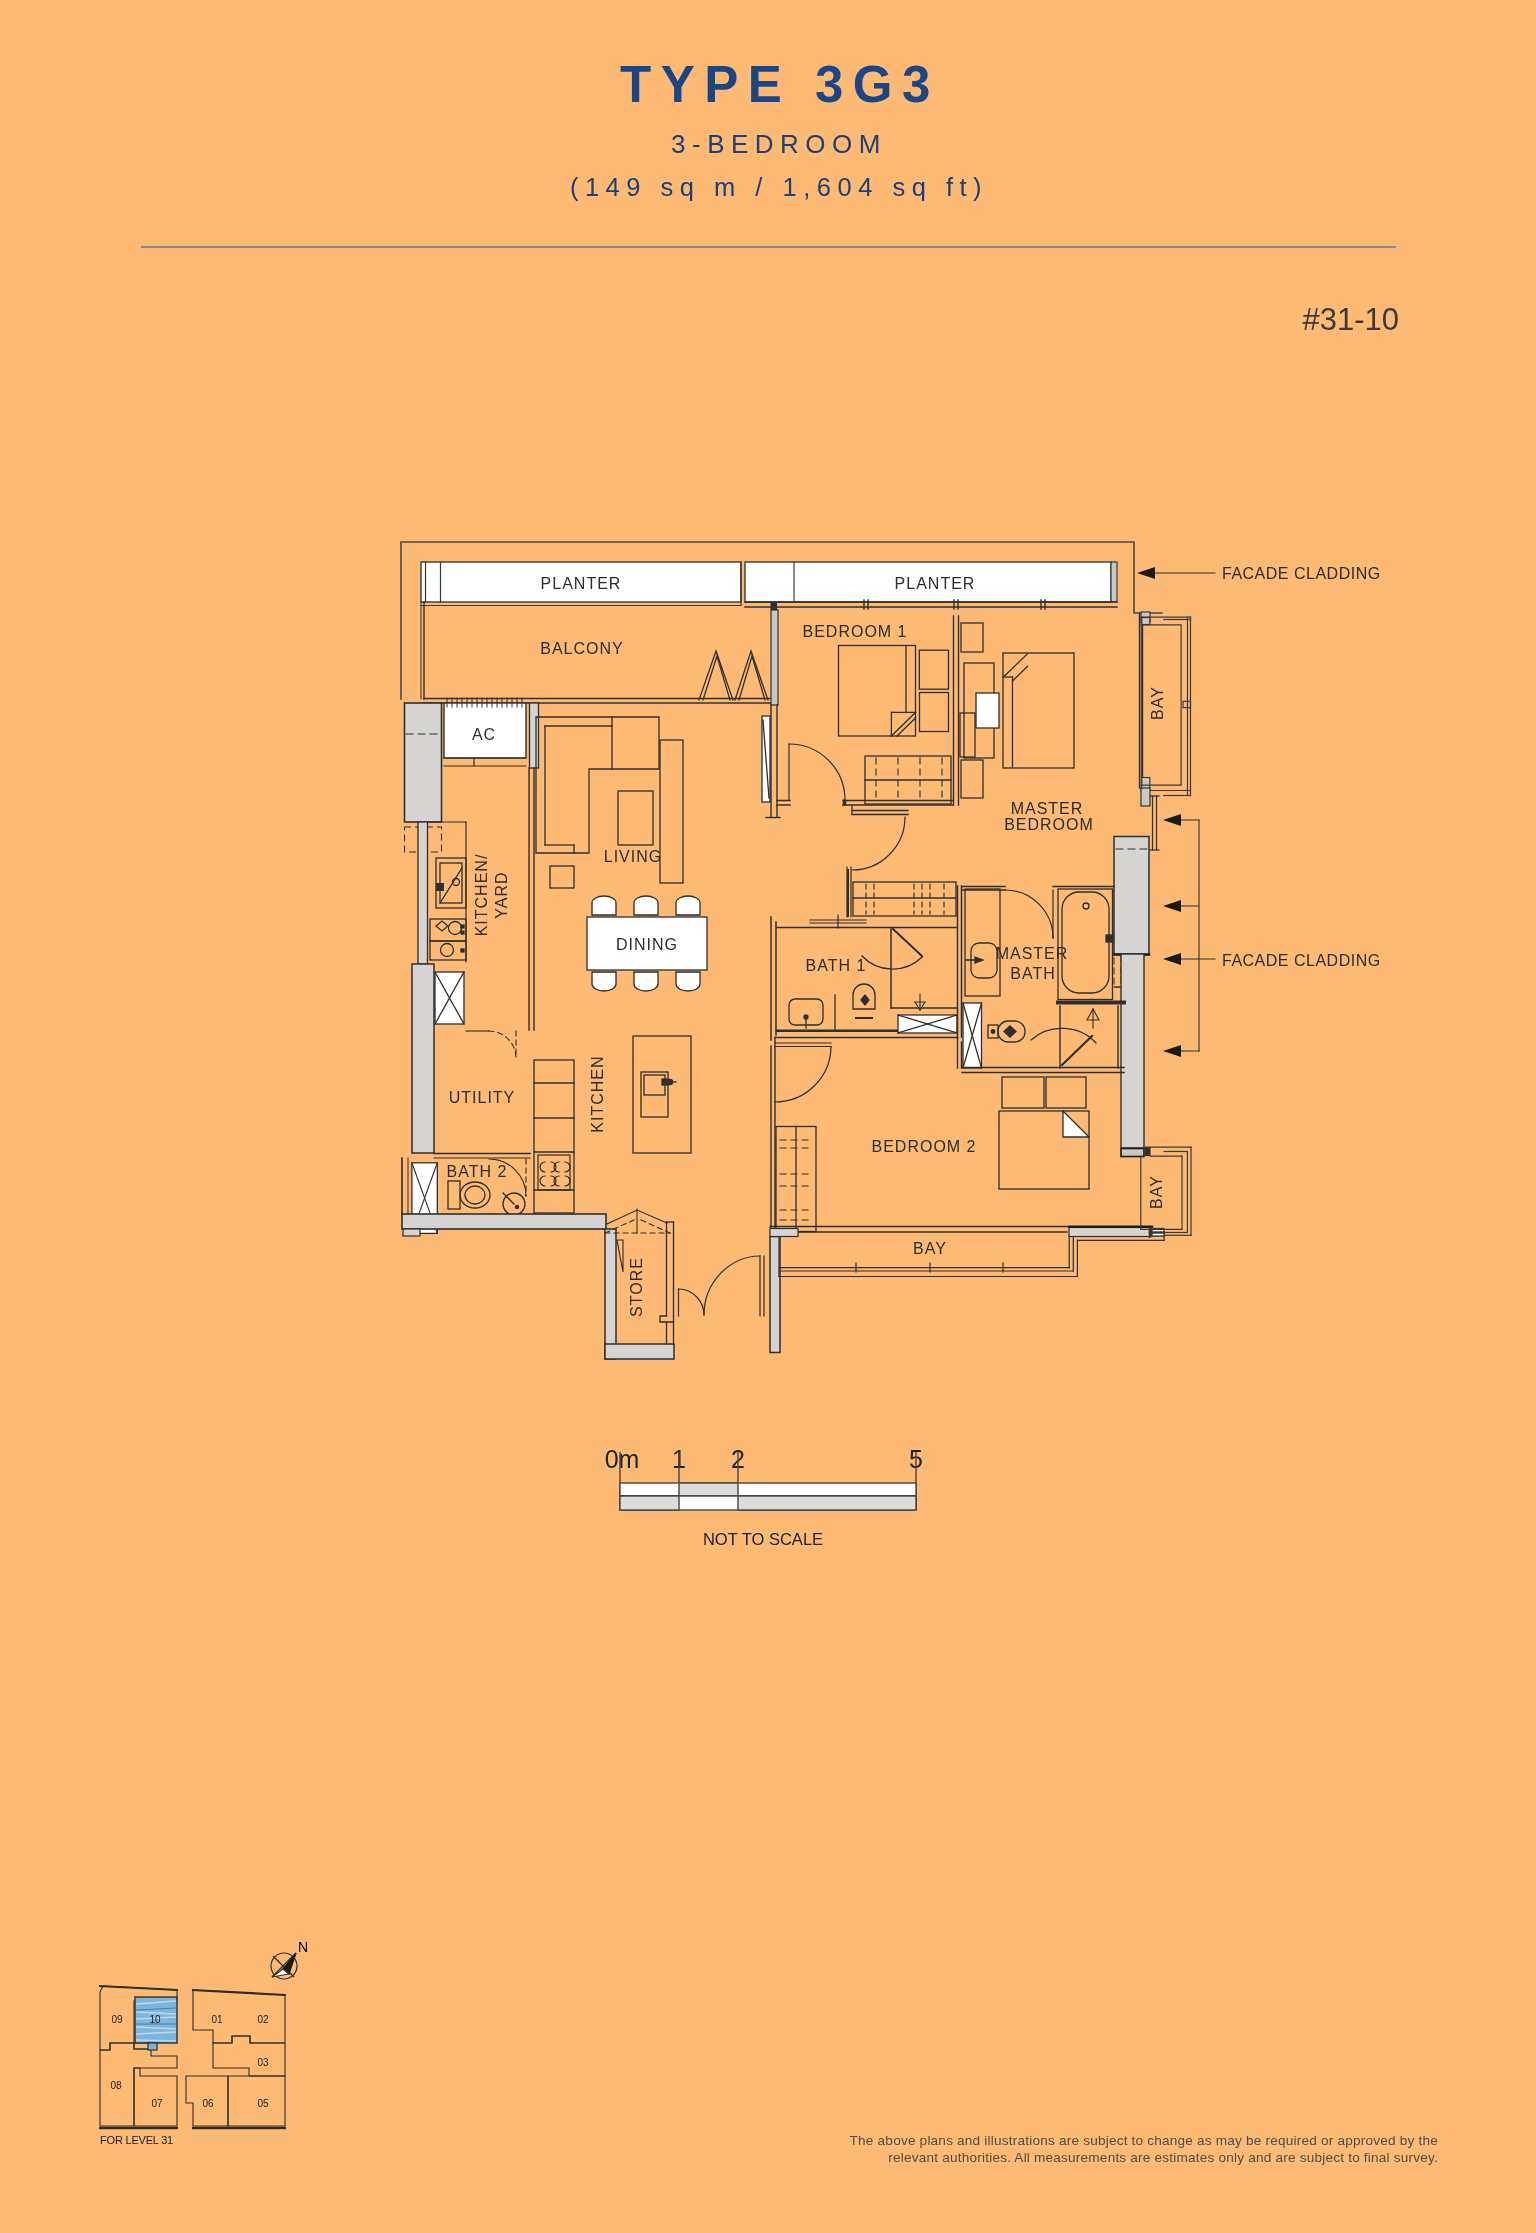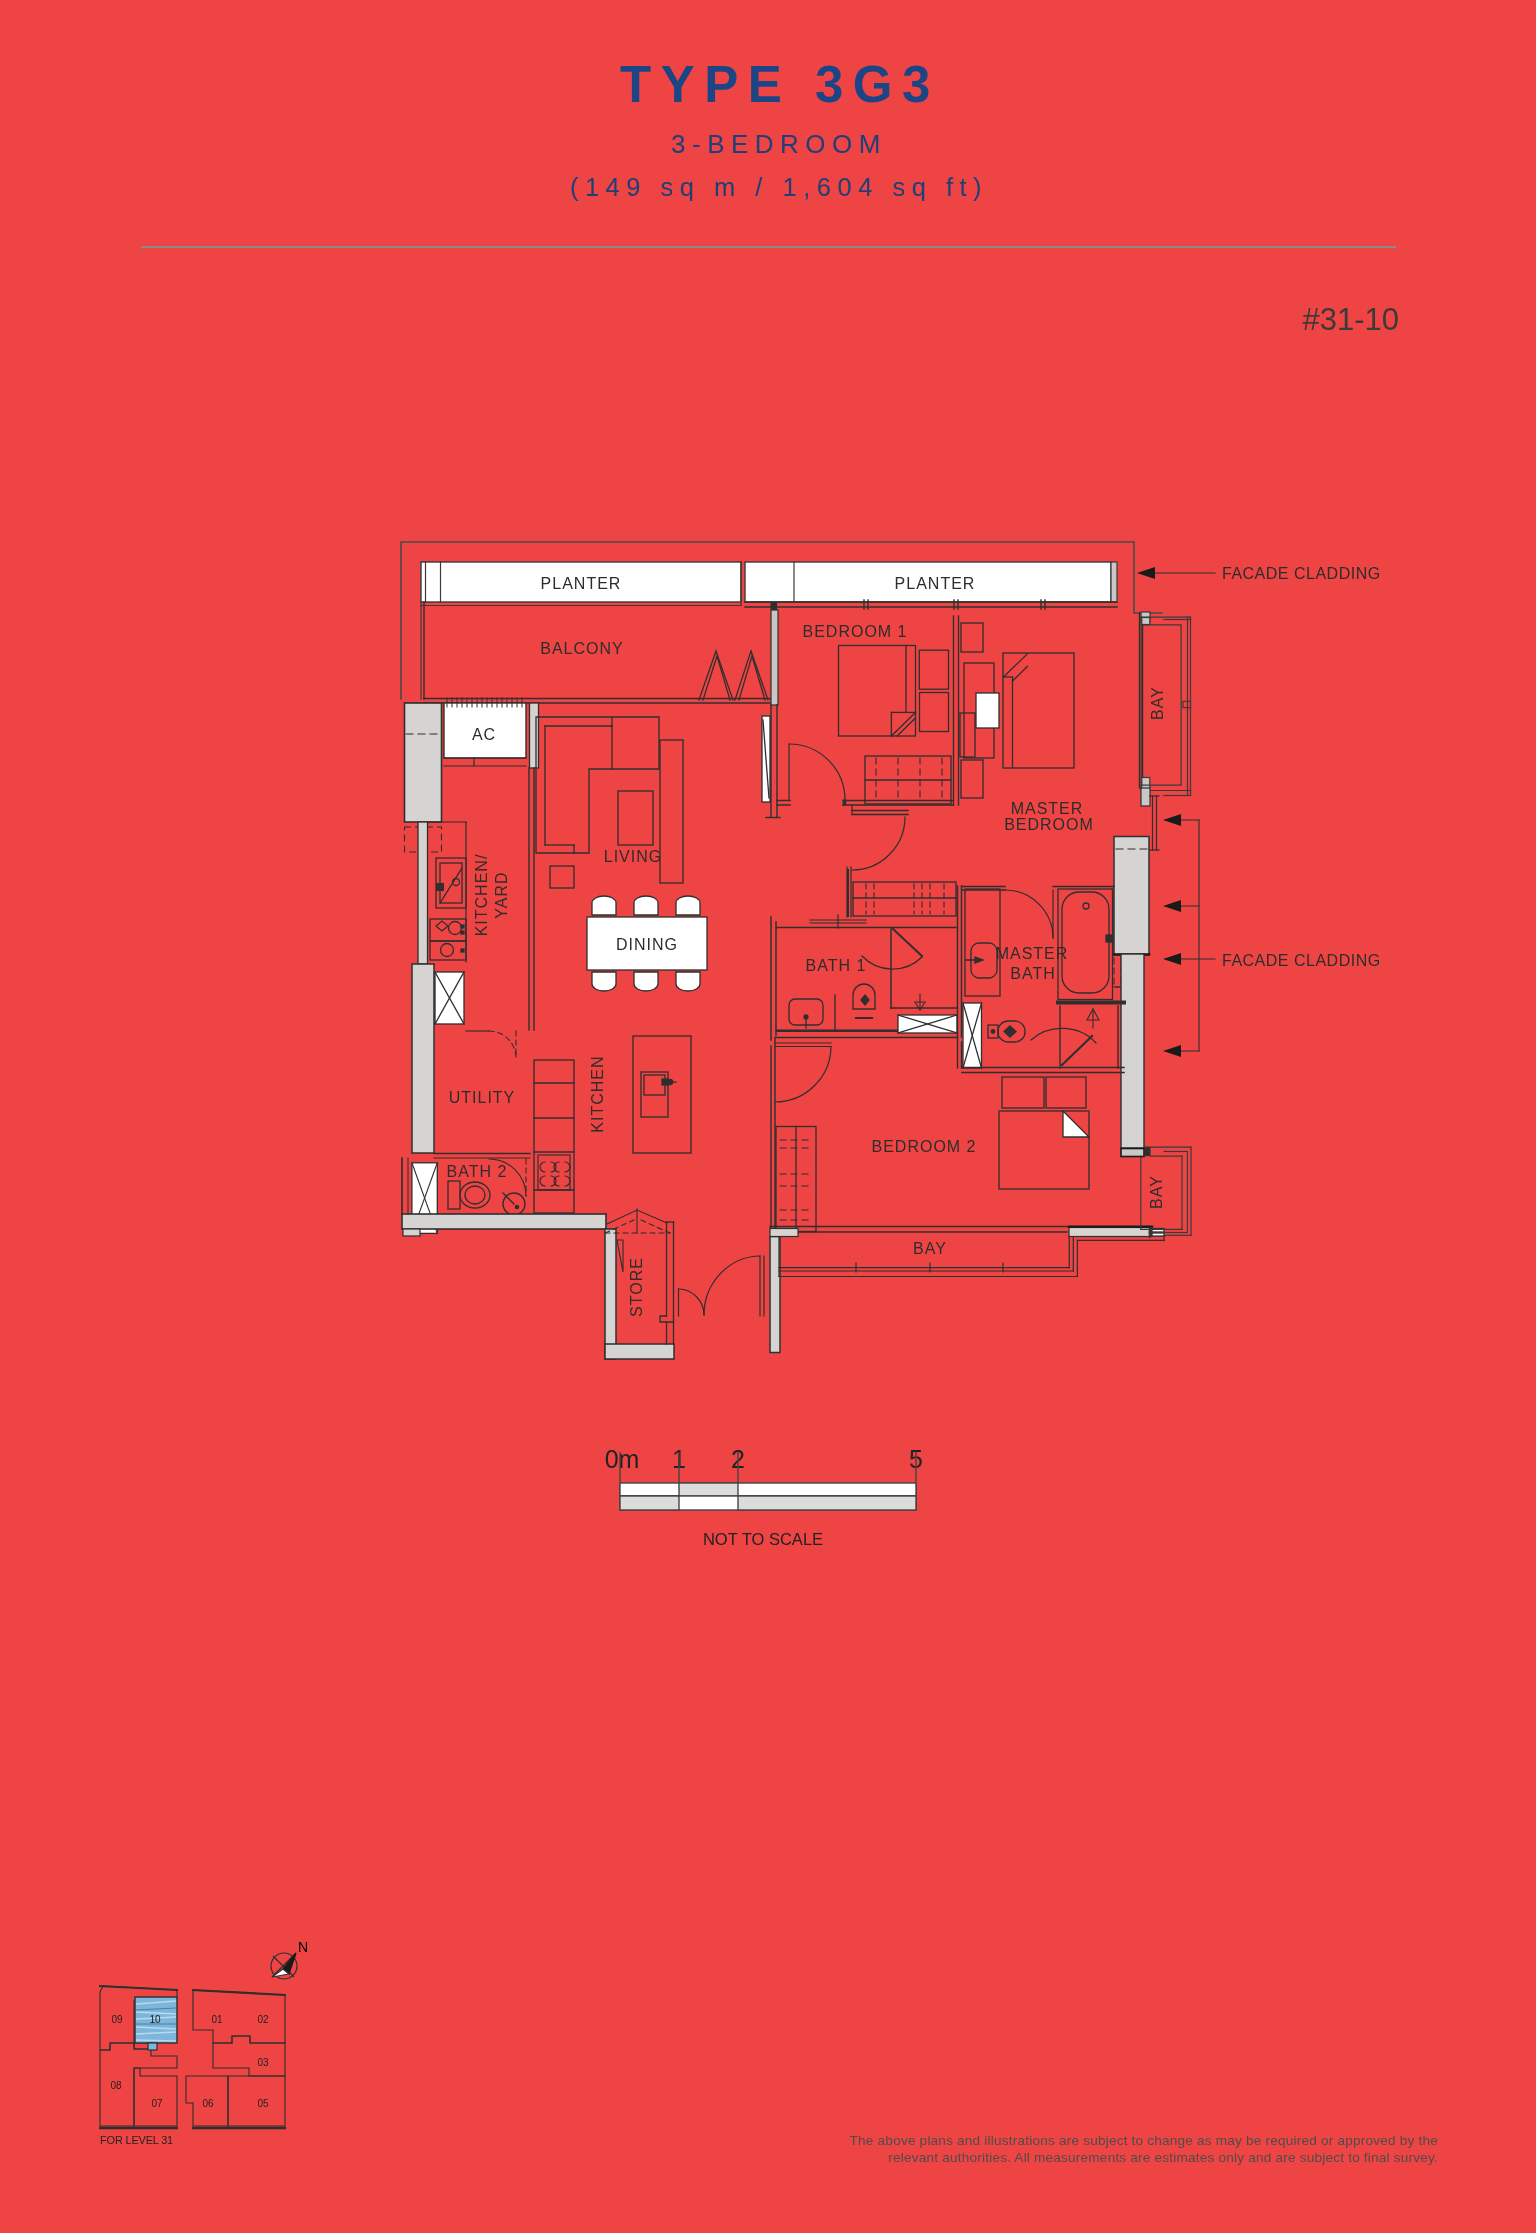--- a/index.html
+++ b/index.html
@@ -1,16 +1,16 @@
 <!DOCTYPE html>
 <html><head>
 <meta charset="utf-8">
 <style>
   html,body{margin:0;padding:0;background:#ffffff;}
-  #page{position:relative;width:1536px;height:2233px;background:#ef4444;overflow:hidden;
+  #page{position:relative;width:1536px;height:2233px;background:#fdba74;overflow:hidden;
         font-family:"Liberation Sans", sans-serif;}
   svg{position:absolute;left:0;top:0;}
   text{font-family:"Liberation Sans", sans-serif;}
   svg{color:#2d2d2d;}
 </style>
 </head>
 <body>
 <div id="page">
 <svg width="1536" height="2233" viewBox="0 0 1536 2233">
 

